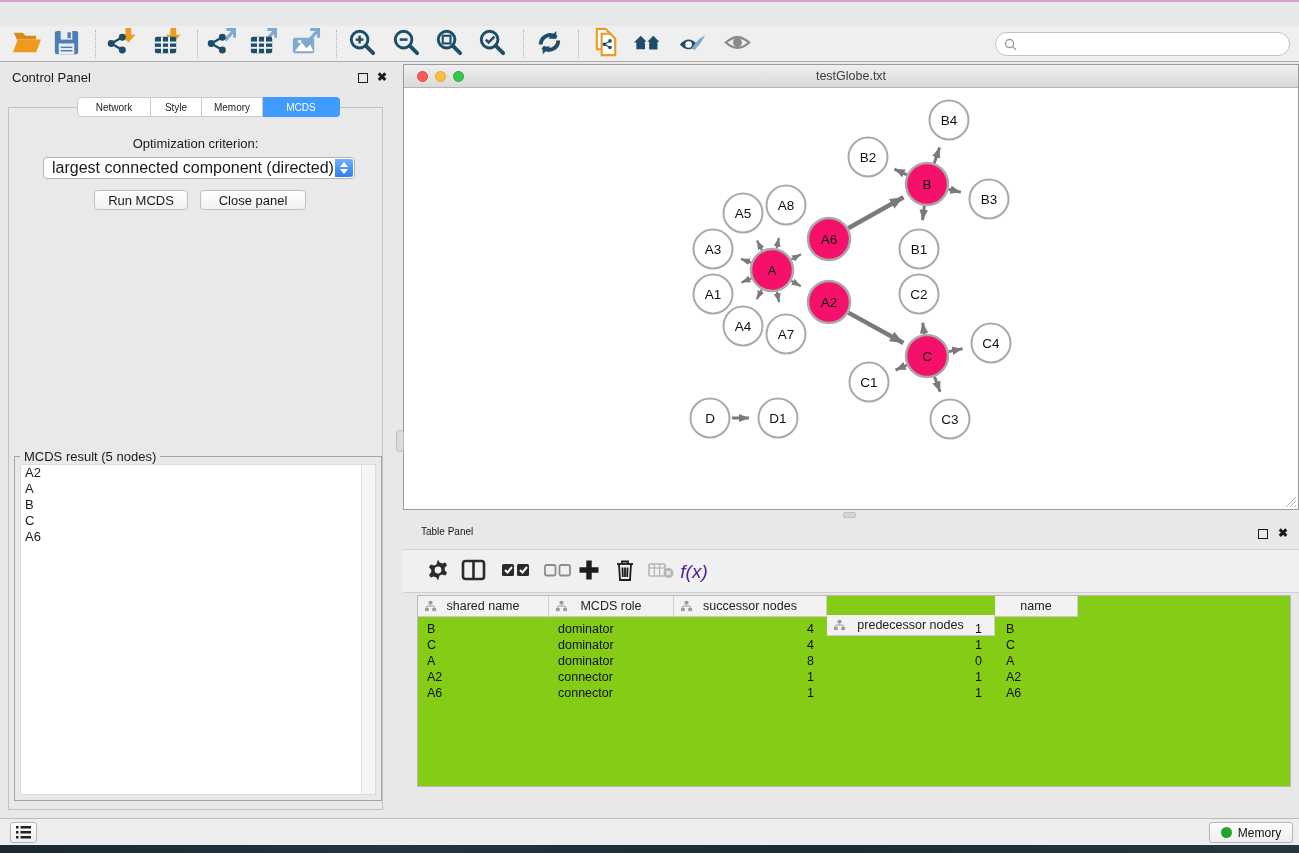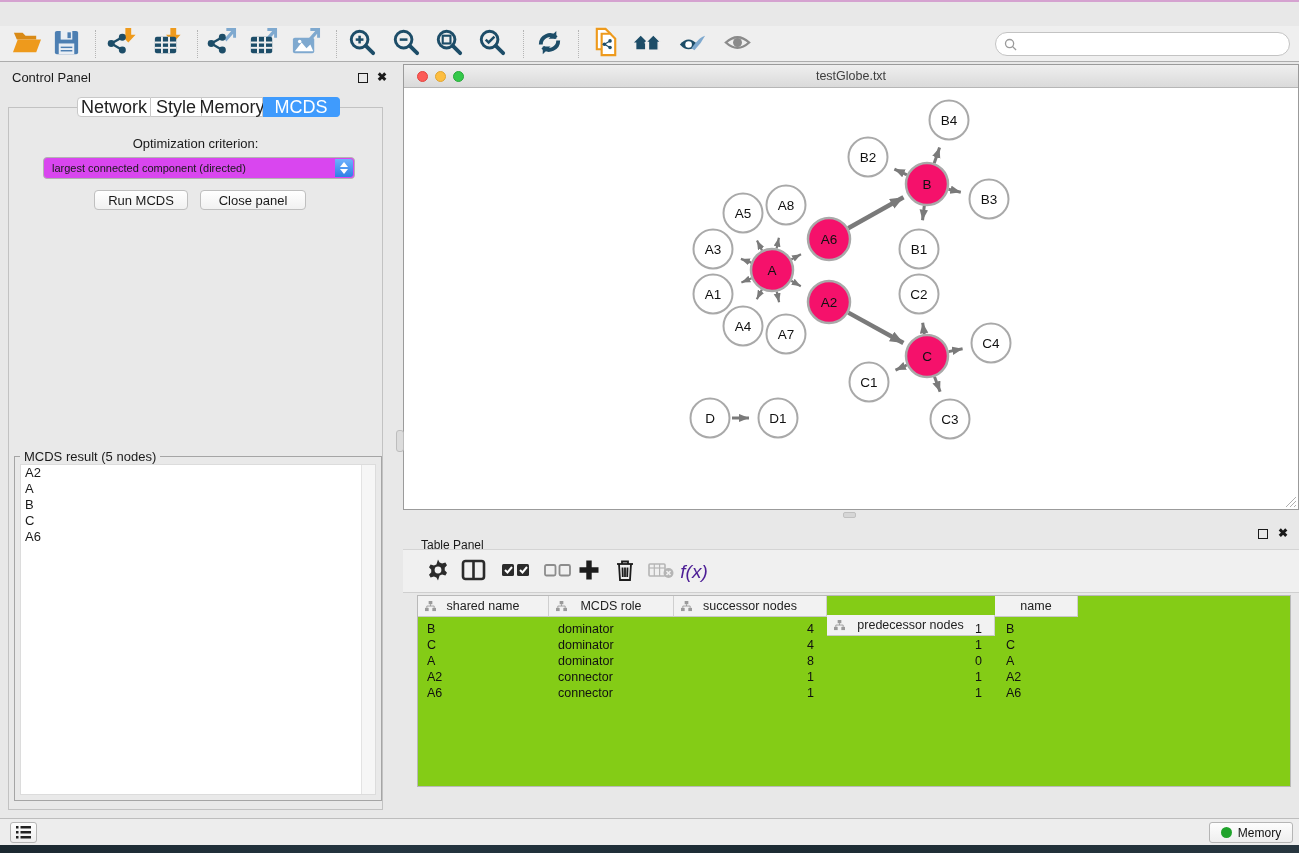--- a/index.html
+++ b/index.html
@@ -29,28 +29,28 @@
   
   .cp-title { position:absolute; left:12px; top:70px; font-size:13px; color:#1a1a1a; }
   .panel-float { width:10px; height:10px; border:1.5px solid #1a1a1a; display:inline-block; }
   .panel-close { font-size:12px; font-weight:bold; color:#1a1a1a; line-height:10px; }
   .cp-float { position:absolute; left:358px; top:73px; }
   .cp-close { position:absolute; left:377px; top:72px; }
   .cp-body { position:absolute; left:8px; top:107px; width:375px; height:703px;
              background:#e9e9e9; border:1px solid #c2c2c2; }
   .tabrow { position:absolute; display:flex; z-index:3; }
   .cp-tabs { left:77px; top:97px; }
-  .tab { height:20px; font-size:18px; background:#fff; border:1px solid #c8c8c8; border-left:none;
+  .tab { height:20px; font-size:10px; background:#fff; border:1px solid #c8c8c8; border-left:none;
          display:flex; align-items:center; justify-content:center; color:#222; cursor:pointer; }
   .tab:first-child { border-left:1px solid #c8c8c8; border-radius:4px 0 0 4px; }
   .tab:last-child { border-radius:0 4px 4px 0; }
   .tab.active { background:#3f9bfd; border-color:#3f9bfd; color:#fff; }
   .opt-label { position:absolute; left:8px; top:136px; width:375px; text-align:center; font-size:13px; }
-  .dropdown { position:absolute; left:43px; top:157px; width:312px; height:22px; background:#d946ef;
-              border:1px solid #b3b3b3; border-radius:4px; font-size:11px; display:flex; align-items:center;
+  .dropdown { position:absolute; left:43px; top:157px; width:312px; height:22px; background:#ffffff;
+              border:1px solid #b3b3b3; border-radius:4px; font-size:16px; display:flex; align-items:center;
               padding-left:8px; cursor:pointer; }
   .dd-stepper { position:absolute; right:1px; top:1px; bottom:1px; width:18px; border-radius:0 3px 3px 0;
                 background:linear-gradient(#6fb2fd,#2f7fe6); display:flex; flex-direction:column;
                 align-items:center; justify-content:center; gap:2px; }
   .btn { position:absolute; height:20px; background:linear-gradient(#ffffff,#f1f1f1); border:1px solid #bfbfbf;
          border-radius:4px; font-size:13px; display:flex; align-items:center; justify-content:center;
          color:#1a1a1a; cursor:pointer; }
   .mcds-fieldset { position:absolute; left:14px; top:456px; width:368px; height:345px;
                    border:1px solid #a5a5a5; }
   .mcds-legend { position:absolute; left:5px; top:-8px; background:#e9e9e9; padding:0 4px; font-size:13px; }
@@ -68,21 +68,21 @@
                   background:linear-gradient(#efefef,#dadada); border-bottom:1px solid #b6b6b6; }
   .nt-dot { position:absolute; top:6px; width:11px; height:11px; border-radius:50%; }
   .net-title { position:absolute; left:0; right:0; top:4px; text-align:center; font-size:12.5px; color:#3e3e3e; }
   .net-canvas { position:absolute; left:0; top:24px; right:0; bottom:0; background:#fff; }
   .resize-grip { position:absolute; right:1px; bottom:1px; }
   .h-handle { position:absolute; left:843px; top:512px; width:13px; height:6px; background:#d6d6d6;
               border:1px solid #c0c0c0; border-radius:2px; z-index:6; cursor:row-resize; }
 
   
   .table-panel { position:absolute; left:403px; top:521px; width:896px; height:297px; background:#e8e8e8; }
-  .tp-title { position:absolute; left:18px; top:17px; font-size:12px; }
+  .tp-title { position:absolute; left:18px; top:5px; font-size:10px; }
   .tp-float { position:absolute; left:855px; top:8px; }
   .tp-close { position:absolute; left:875px; top:7px; }
   .tp-toolbar { position:absolute; left:0; top:28px; width:100%; height:44px; background:#f0f0f0;
                 border-top:1px solid #d4d4d4; border-bottom:1px solid #cfcfcf; }
   .tp-btn { position:absolute; top:7px; width:30px; height:30px; display:flex; align-items:center; justify-content:center; cursor:pointer; }
   .tp-btn.disabled { cursor:default; }
   .fx-label { font-size:19px; font-style:italic; font-family:Liberation Sans, sans-serif; color:#4c1d95; }
   .data-table { position:absolute; left:14px; top:74px; width:874px; height:192px; background:#84cc16;
                 border:1px solid #b9b9b9; overflow:hidden; }
   .thead { position:absolute; left:0; top:0; height:21px; display:flex; }

